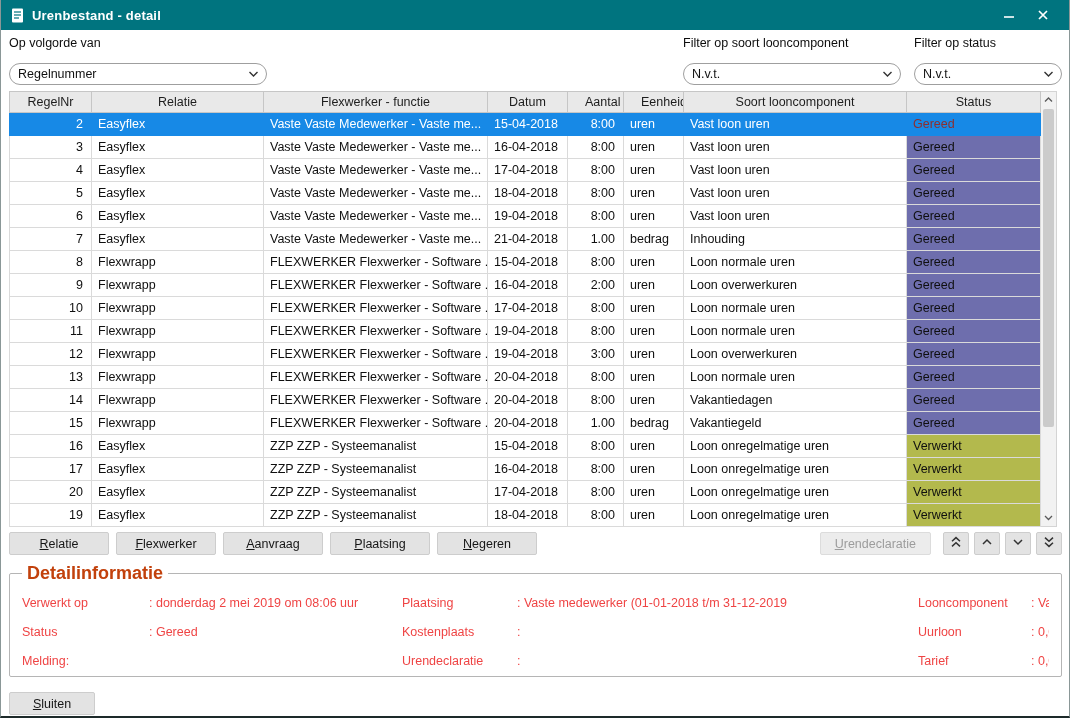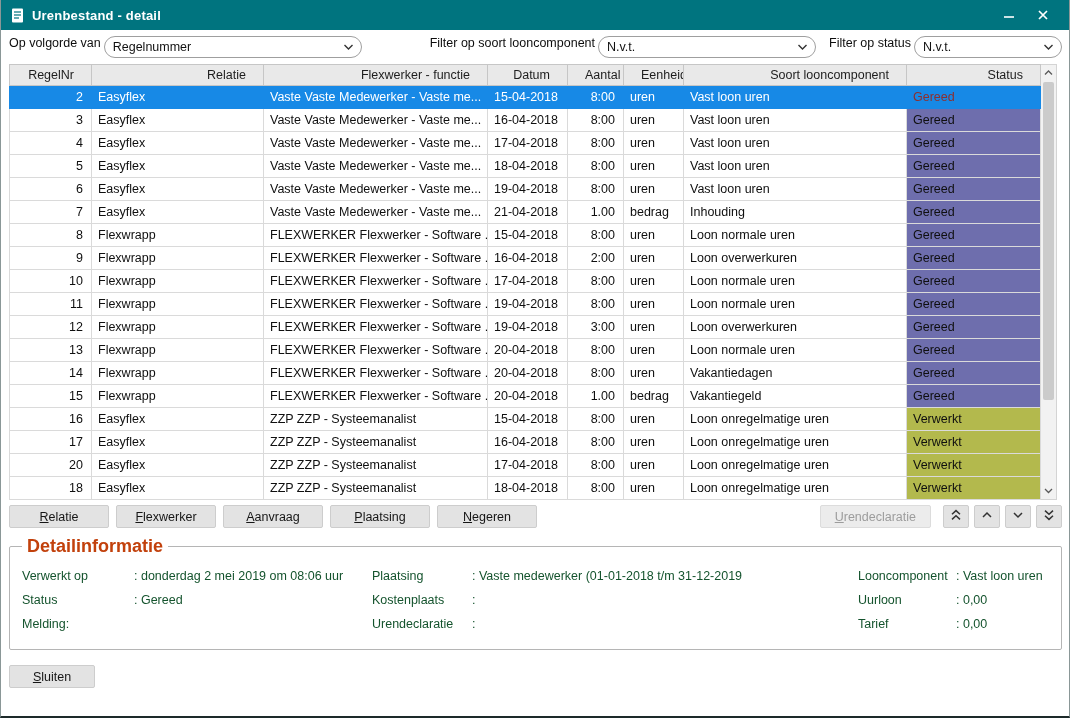--- a/index.html
+++ b/index.html
@@ -14,35 +14,35 @@
   .titlebar-icon { display:flex; align-items:center; }
   .titlebar-title { font-weight:bold; font-size:13px; margin-left:8px; letter-spacing:.2px; }
   .win-controls { margin-left:auto; display:flex; gap:2px; }
   .win-btn { width:32px; height:26px; display:flex; align-items:center; justify-content:center;
              color:#fff; font-size:14px; cursor:default; }
 
   
   .content { flex:1; padding:6px 7px 0 8px; display:flex; flex-direction:column; }
 
   .filter-row { display:flex; align-items:flex-end; }
-  .filter-group { display:flex; flex-direction:row; gap:3px; }
+  .filter-group { display:flex; flex-direction:column; gap:13px; }
   .filter-label { font-size:12.5px; color:#0d0d0d; }
   .dropdown { height:22px; border:1px solid #9f9f9f; border-radius:11px; background:#fff;
               display:flex; align-items:center; justify-content:space-between;
               padding:0 7px 0 8px; font-size:12.5px; color:#111; }
   .dd-order { width:258px; }
   .dd-loon  { width:218px; }
   .dd-status{ width:148px; }
   .fg-loon { margin-left:auto; }
   .fg-status { margin-left:13px; }
 
   
   .table-wrap { display:flex; margin-top:6px; height:436px; }
   table { border-collapse:collapse; table-layout:fixed; width:1031px; font-size:12.5px; }
-  th { background:#e9e9e9; border:1px solid #c6c6c6; font-weight:normal; text-align:right;
+  th { background:#e9e9e9; border:1px solid #c6c6c6; font-weight:normal; text-align:center;
        padding:2px 17px; height:21px; color:#1d1d1d; white-space:nowrap; overflow:hidden; }
   td { border:1px solid #dadada; padding:2px 6px; height:22px; color:#0f0f0f;
        white-space:nowrap; overflow:hidden; background:#fff; }
   td.c-regelnr, td.c-aantal { text-align:right; padding-right:8px; }
   tr.selected td { background:#1789E6 !important; color:#fff; border-color:#1789E6; }
 
   
   .vscroll { width:16px; background:#f2f2f2; border:1px solid #d4d4d4; border-left:none;
              display:flex; flex-direction:column; align-items:stretch; }
   .vs-arrow { flex:0 0 16px; display:flex; align-items:center; justify-content:center; background:#f2f2f2; }
@@ -60,21 +60,21 @@
   .btn.disabled { color:#9c9c9c; background:#ececec; border-color:#dcdcdc; }
   .right-cluster { margin-left:auto; display:flex; align-items:center; gap:5px; }
   .nav-btn { width:26px; height:23px; padding:0; display:flex; align-items:center; justify-content:center; }
   .btn-uren { min-width:106px; margin-right:7px; }
 
   
   fieldset.detail { margin-top:8px; border:1px solid #b5b5b5; border-radius:2px;
                     padding:12px 12px 10px 12px; height:114px; background:#fff; }
   legend { font-size:18px; font-weight:bold; color:#c2410c; padding:0 5px; margin-left:0px; }
   .detail-grid { display:grid; grid-template-columns:112px 238px 100px 386px 98px auto;
-                 row-gap:10px; font-size:12.5px; color:#14532d; align-items:start; }
+                 row-gap:10px; font-size:12.5px; color:#ef4444; align-items:start;gap:15px; }
   .d-cell { white-space:nowrap; overflow:hidden; }
 
   
   .bottom-row { margin-top:15px; }
   .btn-close { min-width:86px; }
 </style>
 </head>
 <body>
 
 <div class="window">
@@ -330,21 +330,21 @@
     <td class="c-regelnr">20</td>
     <td>Easyflex</td>
     <td>ZZP ZZP - Systeemanalist</td>
     <td>17-04-2018</td>
     <td class="c-aantal">8:00</td>
     <td>uren</td>
     <td>Loon onregelmatige uren</td>
     <td class="c-status" style="background: rgb(179, 185, 77);">Verwerkt</td>
   </tr>
             <tr>
-    <td class="c-regelnr">18</td>
+    <td class="c-regelnr">19</td>
     <td>Easyflex</td>
     <td>ZZP ZZP - Systeemanalist</td>
     <td>18-04-2018</td>
     <td class="c-aantal">8:00</td>
     <td>uren</td>
     <td>Loon onregelmatige uren</td>
     <td class="c-status" style="background: rgb(179, 185, 77);">Verwerkt</td>
   </tr>
           </tbody>
       </table>

